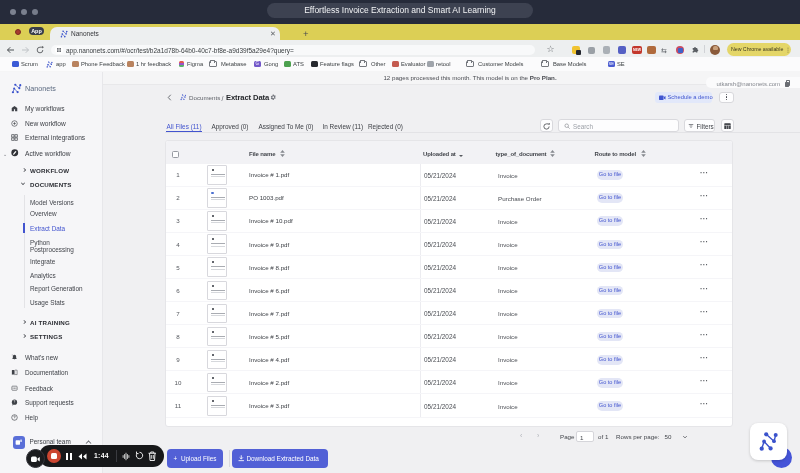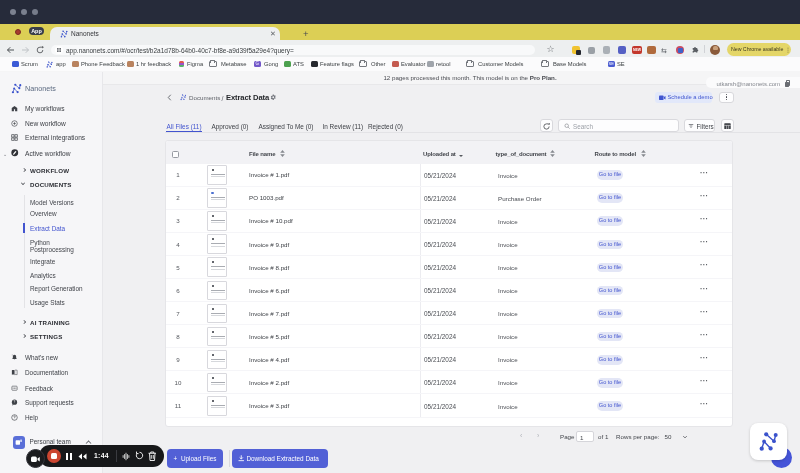--- a/index.html
+++ b/index.html
@@ -56,20 +56,21 @@
         <circle cx="12.6" cy="17.4" r="2.1" stroke="none"></circle>
       </g>
   </defs>
 </svg>
 <div id="root">
 
   <div class="abs" style="left:0;top:0;width:800px;height:24px;background:#262b3a;"></div>
   <div class="abs" style="left:9.5px;top:8.5px;width:6.5px;height:6.5px;border-radius:50%;background:#7c8290;"></div>
   <div class="abs" style="left:20.5px;top:8.5px;width:6.5px;height:6.5px;border-radius:50%;background:#7a808e;"></div>
   <div class="abs" style="left:31.5px;top:8.5px;width:6.5px;height:6.5px;border-radius:50%;background:#767c8a;"></div>
+  <div class="abs" style="left:267px;top:3px;width:266px;height:15px;border-radius:8px;background:#3d4251;color:#f2f3f5;font-size:8.5px;line-height:15px;text-align:center;">Effortless Invoice Extraction and Smart AI Learning</div>
 
   <div class="abs" style="left:0;top:24px;width:800px;height:16px;background:#dccf55;"></div>
   <div class="abs" style="left:15px;top:29px;width:6px;height:6px;border-radius:50%;background:#a63c2e;border:1px solid #7c2d22;"></div>
   <div class="abs" style="left:29px;top:26.5px;width:15px;height:8px;border-radius:5px;background:#3a3e49;color:#fff;font-size:5.5px;font-weight:bold;line-height:8px;text-align:center;">App</div>
   <div class="abs" style="left:50px;top:27px;width:230px;height:13px;background:#edeff0;border-radius:7px 7px 0 0;"></div>
   <div class="abs" style="left:60px;top:29.5px;width:8px;height:8px;">
     <svg width="8" height="8" viewBox="0 0 21 21">
         <use href="#nn"></use>
       </svg>
   </div>

